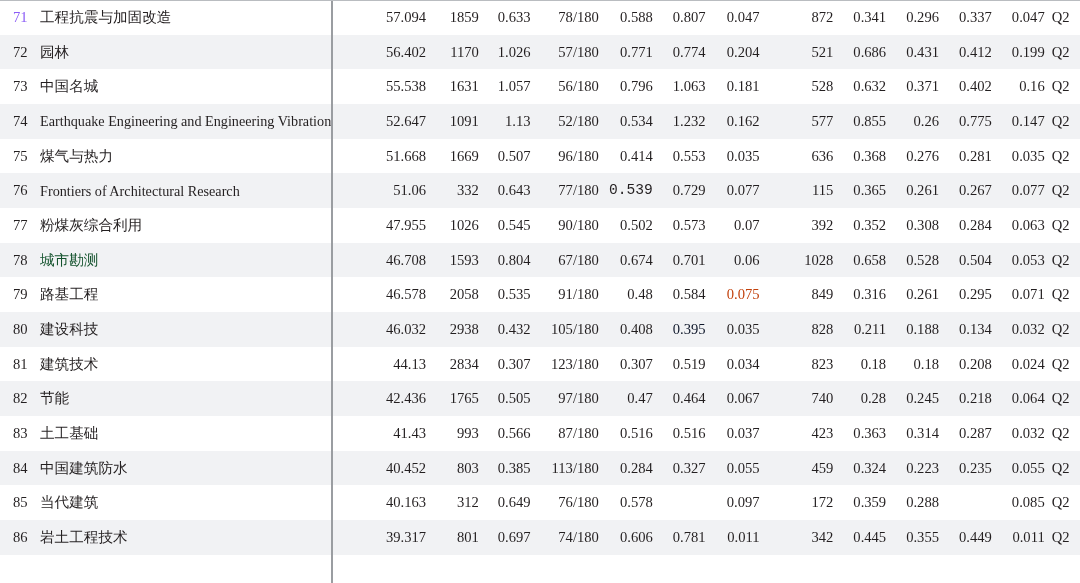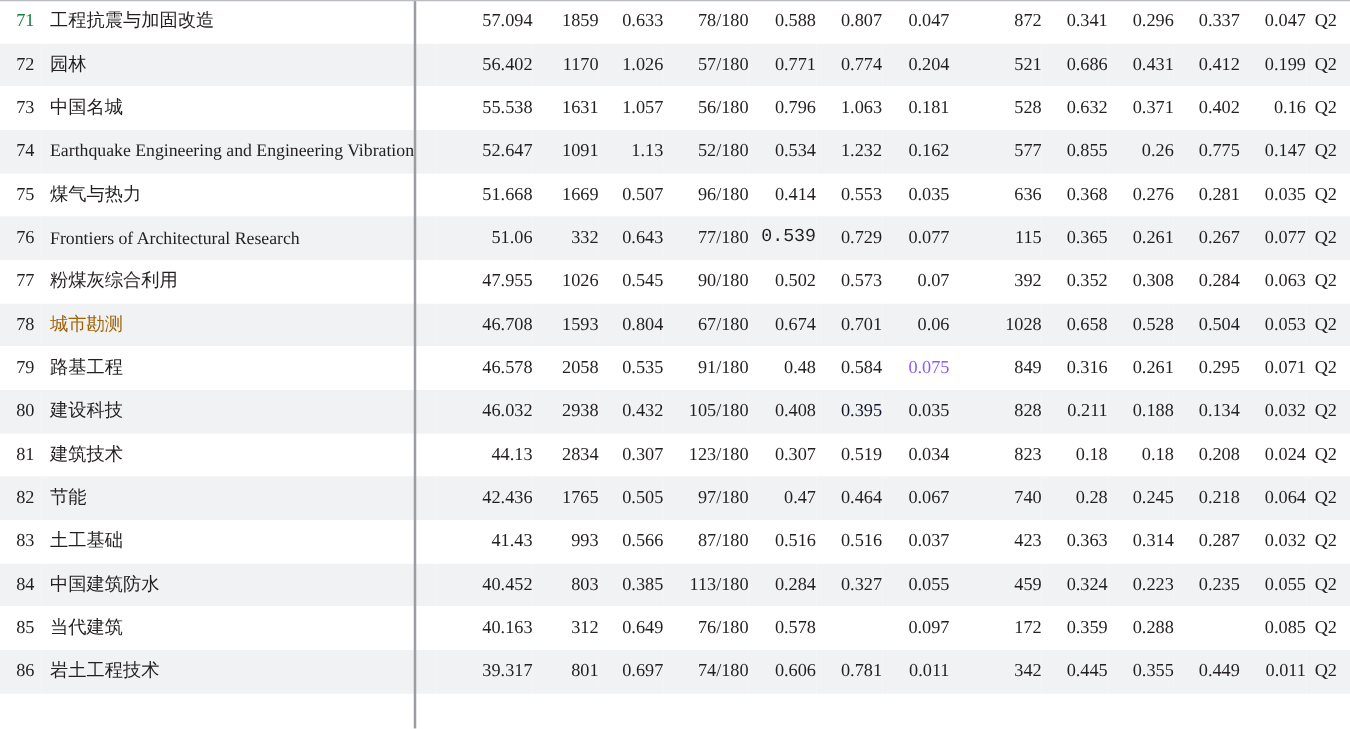--- a/index.html
+++ b/index.html
@@ -101,21 +101,21 @@
 <body>
 
 <div id="table-wrap">
 
   <div id="top-rule" style="background: rgb(185, 188, 192);"></div>
   <div id="col-divider" style="background: rgb(154, 157, 161);"></div>
 
   <table>
     <tbody id="table-body">
         <tr class="data-row">
-          <td class="c-idx" style="color: #15803d;">71</td>
+          <td class="c-idx" style="color: #8b5cf6;">71</td>
           <td class="c-name" style="color: rgb(35, 31, 32);">工程抗震与加固改造</td>
           <td class="num c1" style="color: rgb(35, 31, 32);">57.094</td>
           <td class="num c2" style="color: rgb(35, 31, 32);">1859</td>
           <td class="num c3" style="color: rgb(35, 31, 32);">0.633</td>
           <td class="num c4" style="color: rgb(35, 31, 32);">78/180</td>
           <td class="num c5" style="color: rgb(35, 31, 32);">0.588</td>
           <td class="num c6" style="color: rgb(35, 31, 32);">0.807</td>
           <td class="num c7" style="color: rgb(35, 31, 32);">0.047</td>
           <td class="num c8" style="color: rgb(35, 31, 32);">872</td>
           <td class="num c9" style="color: rgb(35, 31, 32);">0.341</td>
@@ -221,21 +221,21 @@
           <td class="num c7" style="color: rgb(35, 31, 32);">0.07</td>
           <td class="num c8" style="color: rgb(35, 31, 32);">392</td>
           <td class="num c9" style="color: rgb(35, 31, 32);">0.352</td>
           <td class="num c10" style="color: rgb(35, 31, 32);">0.308</td>
           <td class="num c11" style="color: rgb(35, 31, 32);">0.284</td>
           <td class="num c12" style="color: rgb(35, 31, 32);">0.063</td>
           <td class="num c13" style="color: rgb(35, 31, 32);">Q2</td>
         </tr>
         <tr class="data-row alt" style="background: rgb(241, 242, 244);">
           <td class="c-idx" style="color: rgb(35, 31, 32);">78</td>
-          <td class="c-name" style="color: #a16207;">城市勘测</td>
+          <td class="c-name" style="color: #14532d;">城市勘测</td>
           <td class="num c1" style="color: rgb(35, 31, 32);">46.708</td>
           <td class="num c2" style="color: rgb(35, 31, 32);">1593</td>
           <td class="num c3" style="color: rgb(35, 31, 32);">0.804</td>
           <td class="num c4" style="color: rgb(35, 31, 32);">67/180</td>
           <td class="num c5" style="color: rgb(35, 31, 32);">0.674</td>
           <td class="num c6" style="color: rgb(35, 31, 32);">0.701</td>
           <td class="num c7" style="color: rgb(35, 31, 32);">0.06</td>
           <td class="num c8" style="color: rgb(35, 31, 32);">1028</td>
           <td class="num c9" style="color: rgb(35, 31, 32);">0.658</td>
           <td class="num c10" style="color: rgb(35, 31, 32);">0.528</td>
@@ -245,21 +245,21 @@
         </tr>
         <tr class="data-row">
           <td class="c-idx" style="color: rgb(35, 31, 32);">79</td>
           <td class="c-name" style="color: rgb(35, 31, 32);">路基工程</td>
           <td class="num c1" style="color: rgb(35, 31, 32);">46.578</td>
           <td class="num c2" style="color: rgb(35, 31, 32);">2058</td>
           <td class="num c3" style="color: rgb(35, 31, 32);">0.535</td>
           <td class="num c4" style="color: rgb(35, 31, 32);">91/180</td>
           <td class="num c5" style="color: rgb(35, 31, 32);">0.48</td>
           <td class="num c6" style="color: rgb(35, 31, 32);">0.584</td>
-          <td class="num c7" style="color: #8b5cf6; text-align: right;">0.075</td>
+          <td class="num c7" style="color: #c2410c; text-align: right;">0.075</td>
           <td class="num c8" style="color: rgb(35, 31, 32);">849</td>
           <td class="num c9" style="color: rgb(35, 31, 32);">0.316</td>
           <td class="num c10" style="color: rgb(35, 31, 32);">0.261</td>
           <td class="num c11" style="color: rgb(35, 31, 32);">0.295</td>
           <td class="num c12" style="color: rgb(35, 31, 32);">0.071</td>
           <td class="num c13" style="color: rgb(35, 31, 32);">Q2</td>
         </tr>
         <tr class="data-row alt" style="background: rgb(241, 242, 244);">
           <td class="c-idx" style="color: rgb(35, 31, 32);">80</td>
           <td class="c-name" style="color: rgb(35, 31, 32);">建设科技</td>

